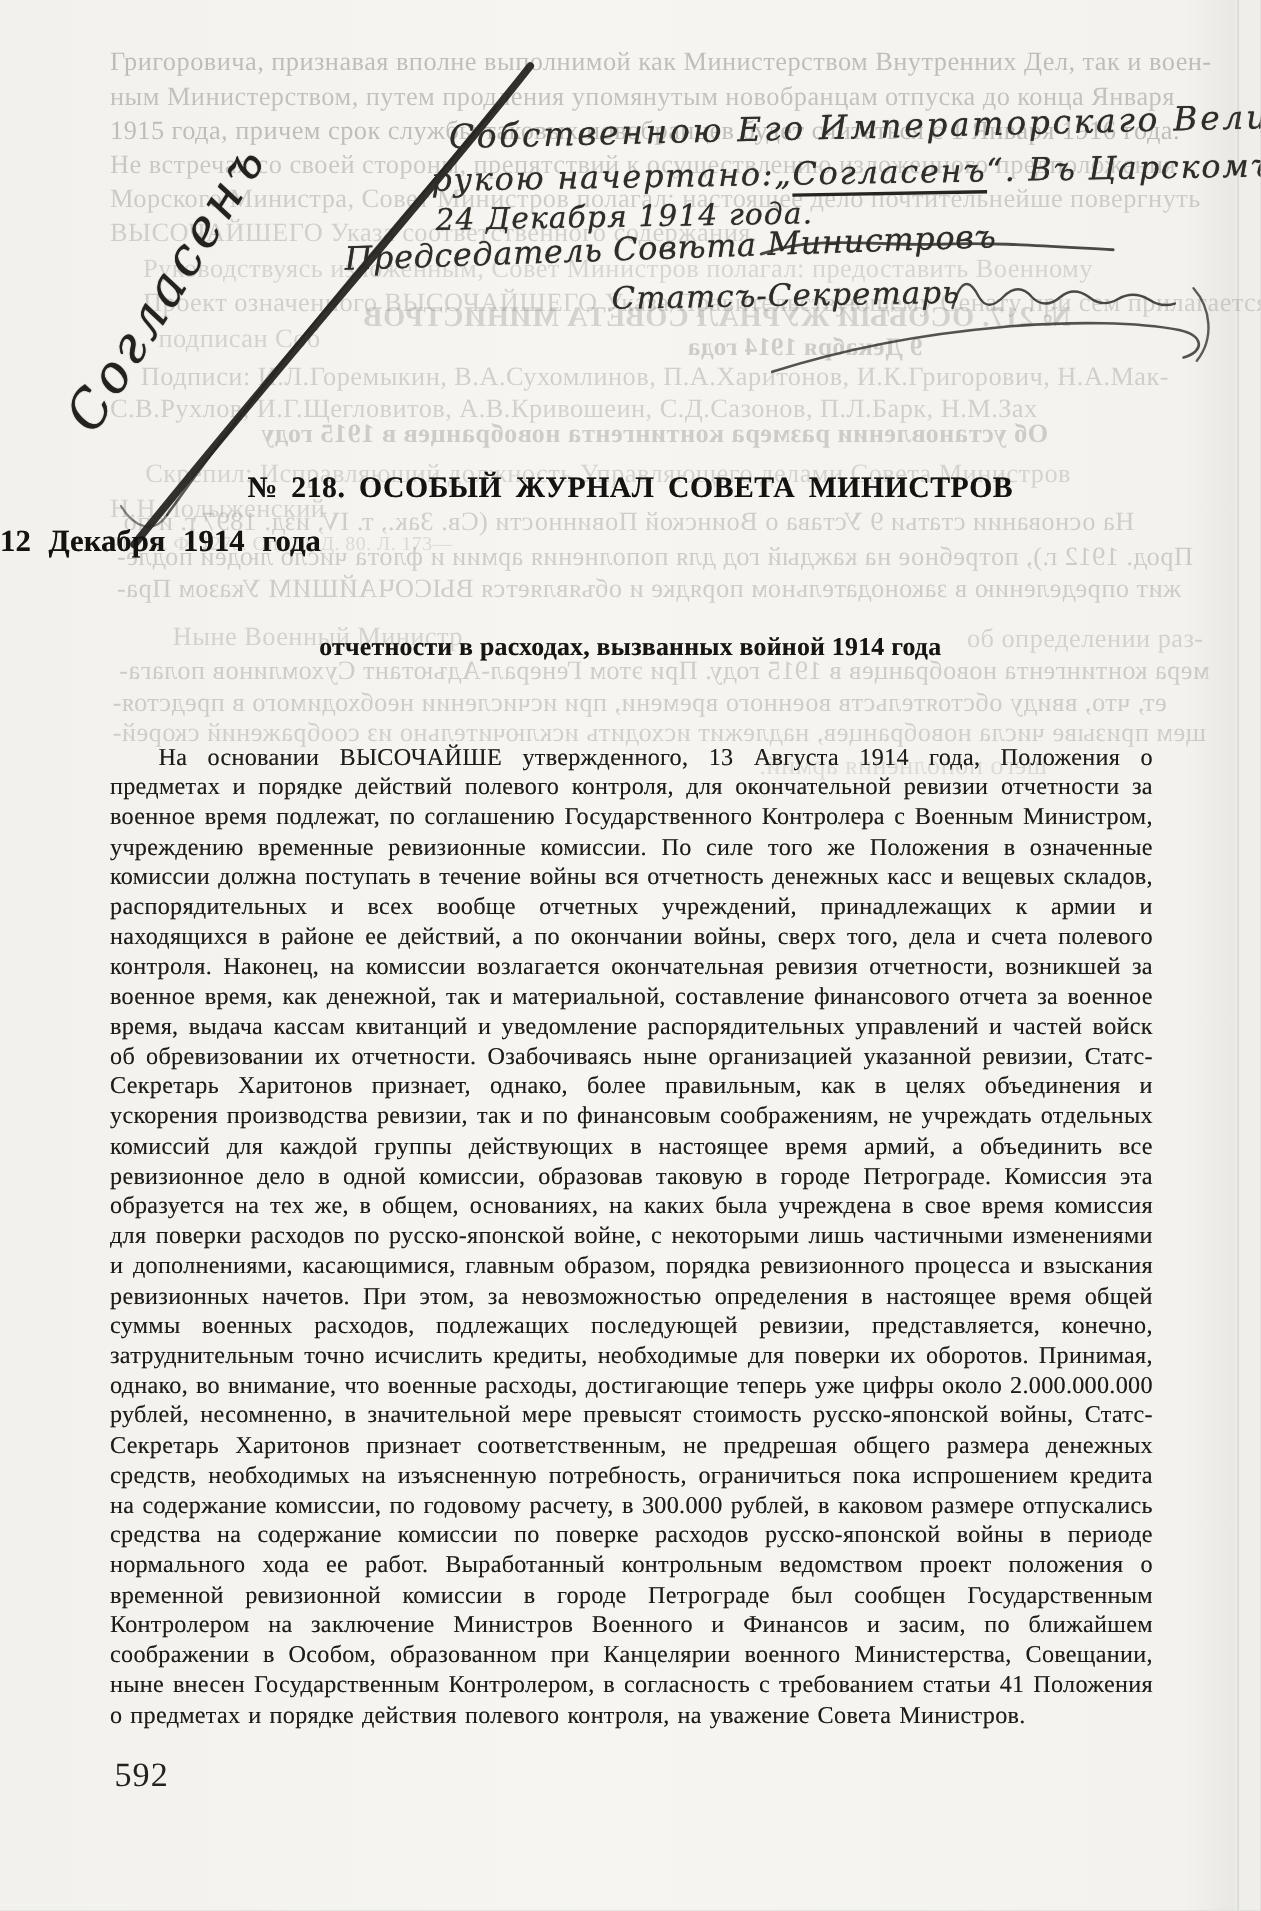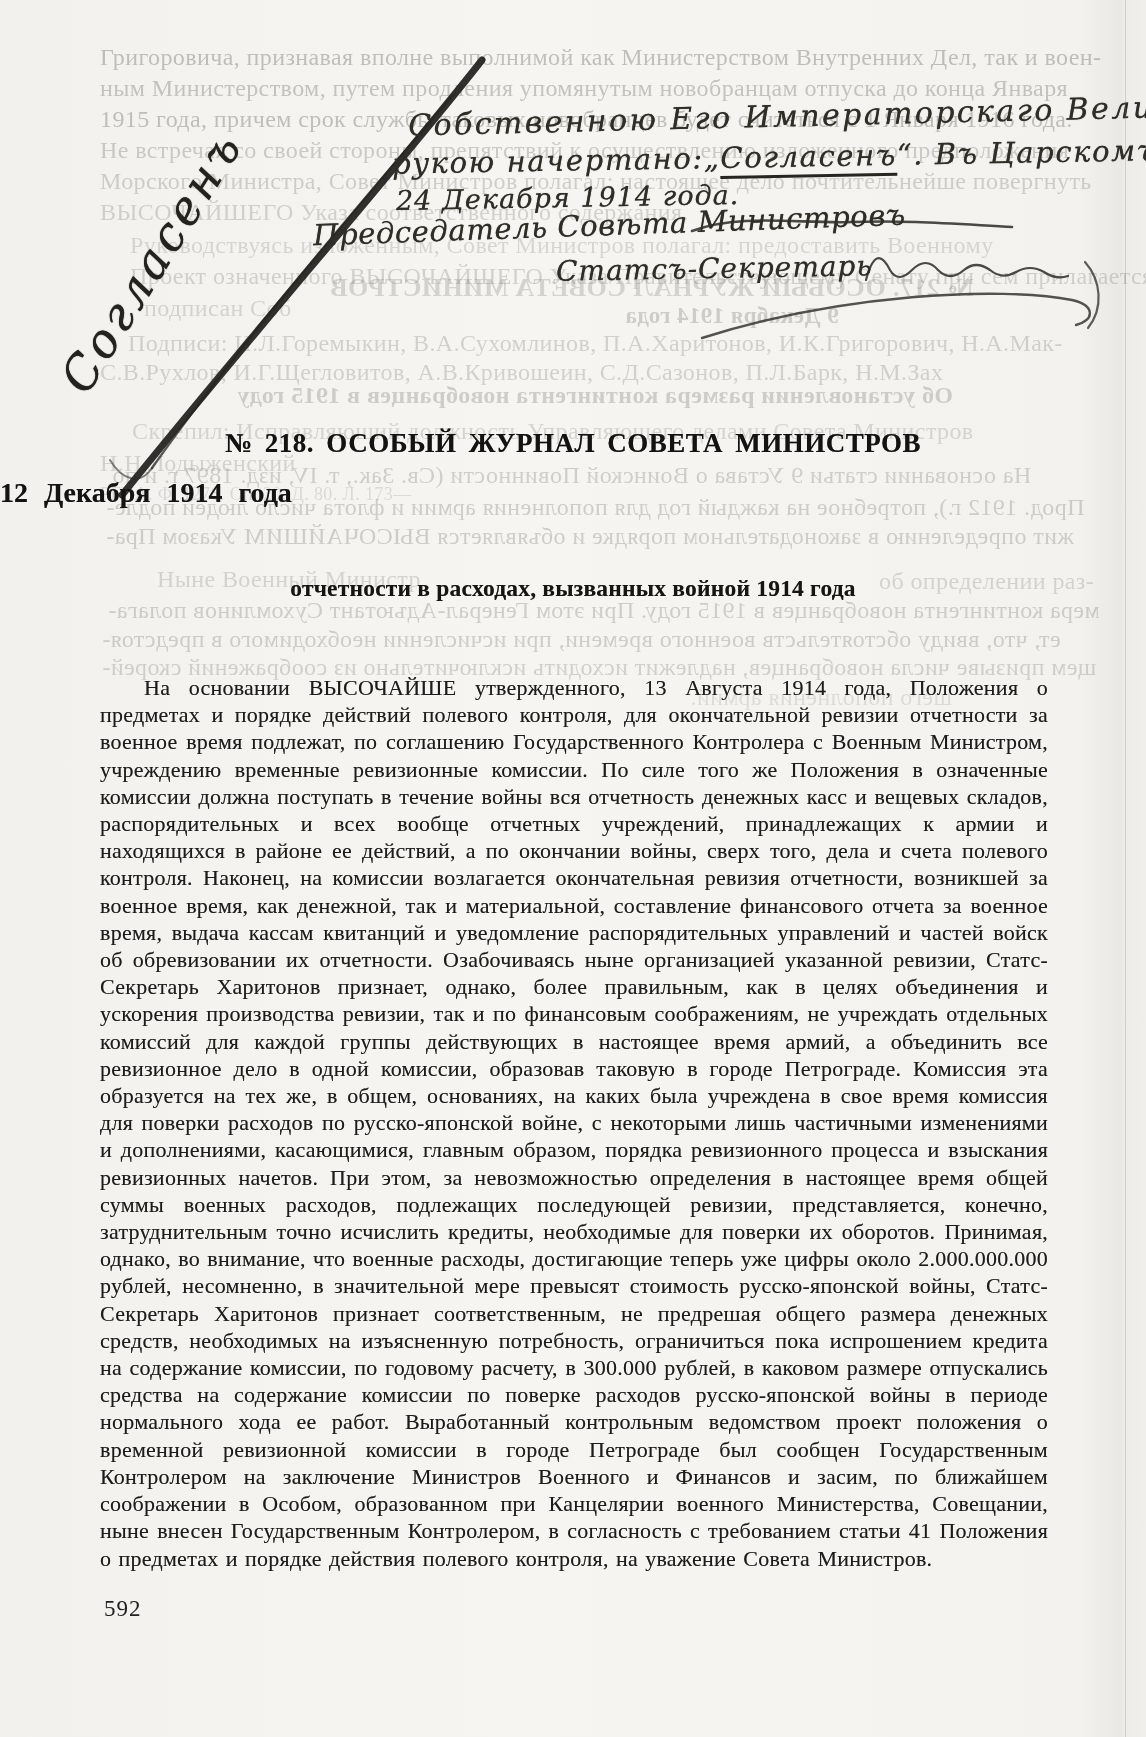--- a/index.html
+++ b/index.html
@@ -62,21 +62,21 @@
   .subj.s1{top:540px;}
   .subj.s2{top:575px;}
   .body-text{
     position:absolute;left:100px;top:674px;width:948px;
     font-size:22px;line-height:27.2px;text-align:justify;
     text-indent:44px;letter-spacing:.25px;word-spacing:1.5px;
     color:#1d1c1a;text-shadow:0 0 .4px rgba(20,19,16,.45);
   }
   .pageno{
     position:absolute;left:104px;top:1596px;
-    font-size:23px;color:#232220;letter-spacing:1px;
+    font-size:31px;color:#232220;letter-spacing:1px;
   }
   .ink{position:absolute;left:0;top:0;pointer-events:none;}
 </style>
 </head>
 <body>
 
 <div class="page">
 
   <div>
       <div class="bleed" style="left: 100px; top: 44px; opacity: 0.45;">Григоровича, признавая вполне выполнимой как Министерством Внутренних Дел, так и воен-</div>

